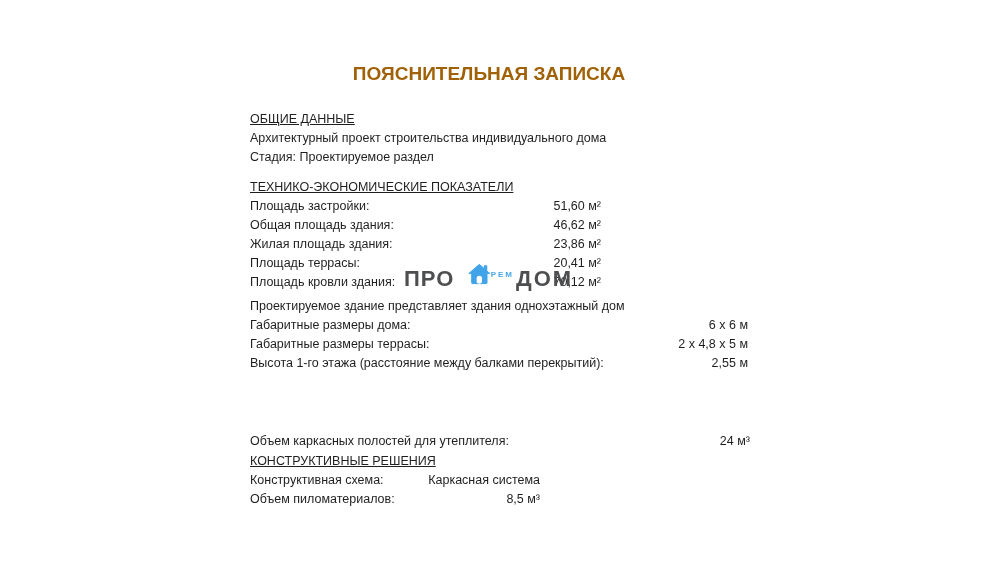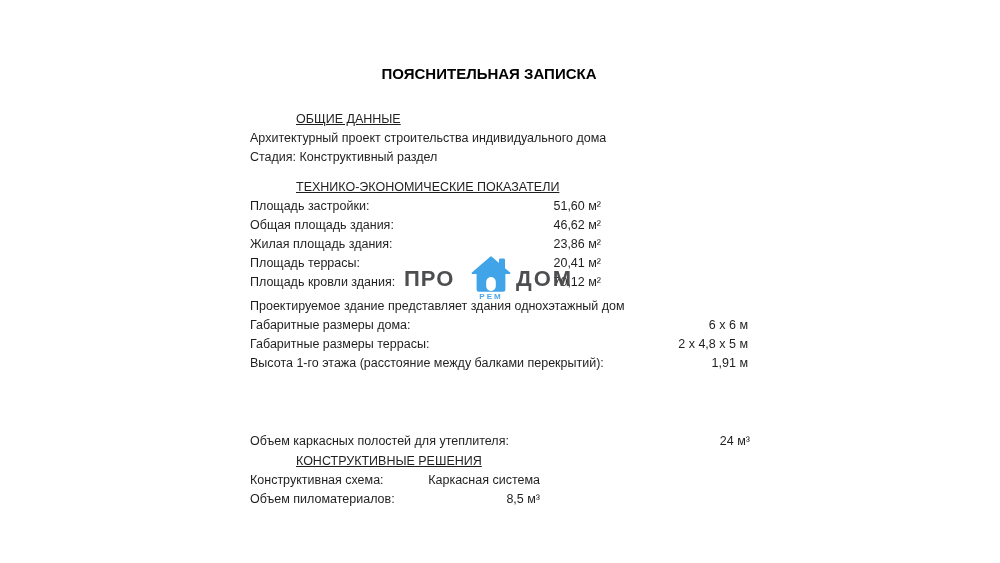--- a/index.html
+++ b/index.html
@@ -10,27 +10,27 @@
     font-family:"Liberation Sans", sans-serif;
     font-size:12.5px;
     color:#1f1f1f;
     overflow:hidden;
   }
   .title {
     position:absolute;
     top:66px; left:250px; width:478px;
     text-align:center;
     font-weight:bold;
-    font-size:15px;
+    font-size:19px;
     line-height:16px;
-    color:#000000;
+    color:#a16207;
     white-space:nowrap;
   }
   .sec { position:absolute; left:250px; line-height:19px; white-space:nowrap; }
-  .sec-heading { text-decoration:underline;margin-left:46px; }
+  .sec-heading { text-decoration:underline; }
   .row { position:relative; }
   .row-val { position:absolute; right:0; top:0; }
   #sec-general { top:110px; }
   #sec-tep { top:178px; width:351px; }
   #sec-opr { top:297px; width:498px; }
   #row-insulation { top:399px; width:500px; line-height:19px;margin-top:33px; }
   #sec-constr { top:452px; width:290px; }
 
   
   .watermark {
@@ -47,42 +47,42 @@
     line-height:31px;
     color:#4d4e50;
     letter-spacing:1px;
     top:9px;
   }
   .wm-pro { left:0; }
   .wm-dom { left:112px; letter-spacing:2px; }
   .wm-center {
     position:absolute; left:64px; top:2px;
     width:46px;
-    display:flex; flex-direction:column; align-items:center;
+    display:flex; align-items:center;
   }
   .wm-badge {
     font-weight:bold;
     font-size:8px;
     line-height:8px;
     letter-spacing:2px;
     color:#4aa7e8;
     margin-top:1px;
   }
 </style>
 </head>
 <body>
 
 <div class="page">
 
   <div class="title">ПОЯСНИТЕЛЬНАЯ ЗАПИСКА</div>
 
   <div class="sec" id="sec-general">
     <div class="sec-heading">ОБЩИЕ ДАННЫЕ</div>
     <div>Архитектурный проект строительства индивидуального дома</div>
-    <div>Стадия: Конструктивный раздел</div>
+    <div>Стадия: Проектируемое раздел</div>
   </div>
 
   <div class="sec" id="sec-tep">
     <div class="sec-heading">ТЕХНИКО-ЭКОНОМИЧЕСКИЕ ПОКАЗАТЕЛИ</div>
     <div class="row">
       <span>Площадь застройки:</span>
       <span class="row-val">51,60 м²</span>
     </div>
     <div class="row">
       <span>Общая площадь здания:</span>
@@ -107,21 +107,21 @@
     <div class="row">
       <span>Габаритные размеры дома:</span>
       <span class="row-val">6 х 6 м</span>
     </div>
     <div class="row">
       <span>Габаритные размеры террасы:</span>
       <span class="row-val">2 х 4,8 х 5 м</span>
     </div>
     <div class="row">
       <span>Высота 1-го этажа (расстояние между балками перекрытий):</span>
-      <span class="row-val">1,91 м</span>
+      <span class="row-val">2,55 м</span>
     </div>
   </div>
 
   <div class="sec row" id="row-insulation">
     <span>Объем каркасных полостей для утеплителя:</span>
     <span class="row-val">24 м³</span>
   </div>
 
   <div class="sec" id="sec-constr">
     <div class="sec-heading">КОНСТРУКТИВНЫЕ РЕШЕНИЯ</div>

